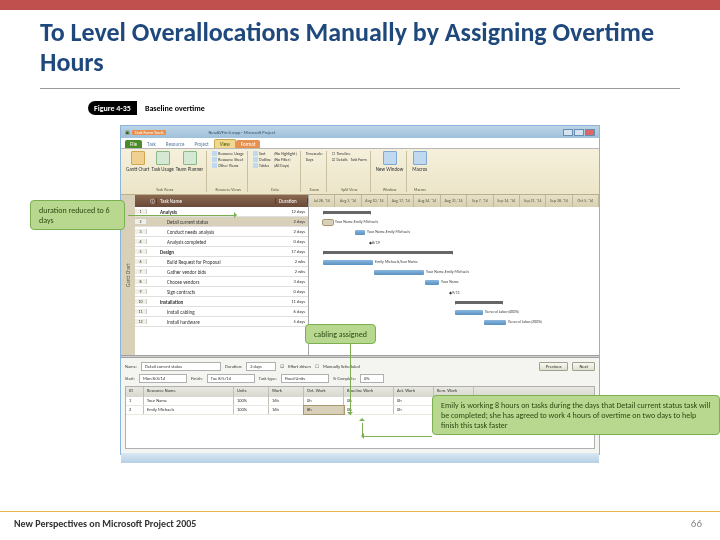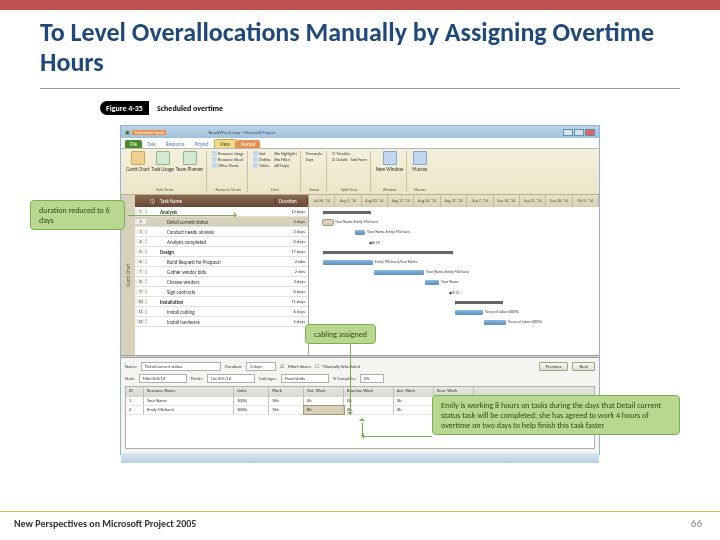--- a/index.html
+++ b/index.html
@@ -1,20 +1,20 @@
 <!DOCTYPE html>
 <html><head>
 <meta charset="utf-8">
 <style>
   * { margin: 0; padding: 0; box-sizing: border-box; }
   body { width: 720px; height: 540px; background: #fff; font-family: Calibri, Arial, sans-serif; position: relative; overflow: hidden; }
   .title-bar { position: absolute; top: 0; left: 0; right: 0; height: 10px; background: #C0504D; }
   .slide-title { position: absolute; top: 18px; left: 40px; right: 40px; font-size: 26px; font-weight: bold; color: #1F497D; line-height: 1.15; }
   .title-underline { position: absolute; top: 88px; left: 40px; right: 40px; height: 1px; background: #999; }
-  .figure-caption { position: absolute; top: 100px; left: 100px; height: 15px; display: flex; align-items: center; }
+  .figure-caption { position: absolute; top: 100px; left: 88px; height: 15px; display: flex; align-items: center; }
   .fig-label { background: #000; color: #fff; font-size: 8px; padding: 2px 6px; border-radius: 7px 0 0 7px; font-weight: bold; }
   .fig-text { background: #fff; color: #000; font-size: 8px; padding: 2px 8px; border-left: 0; font-weight: bold; }
   .screenshot { position: absolute; top: 125px; left: 120px; width: 480px; height: 330px; border: 1px solid #8CB4D8; background: #fff; font-size: 5px; color: #333; }
   .win-title { height: 12px; background: linear-gradient(#BCD4E6,#9FC1DA); display: flex; align-items: center; padding: 0 4px; justify-content: space-between; }
   .win-title-left { display: flex; align-items: center; gap: 2px; }
   .win-title-right { display: flex; gap: 1px; }
   .win-btn { width: 10px; height: 7px; background: #D4E3F0; border: 0.5px solid #6A8CAE; }
   .win-close { background: #D66; }
   .ribbon-tabs { height: 11px; background: #fff; display: flex; align-items: flex-end; padding-left: 4px; gap: 0; border-bottom: 0.5px solid #B8B8B8; }
   .ribbon-tab { padding: 1px 5px; font-size: 5px; color: #5A7CA0; }
@@ -78,21 +78,21 @@
 </style>
 </head>
 <body>
 
 <div class="title-bar"></div>
 <div class="slide-title">To Level Overallocations Manually by Assigning Overtime Hours</div>
 <div class="title-underline"></div>
 
 <div class="figure-caption">
   <span class="fig-label">Figure 4-35</span>
-  <span class="fig-text">Scheduled overtime</span>
+  <span class="fig-text">Baseline overtime</span>
 </div>
 
 <div class="screenshot">
 
   <div class="win-title">
     <div class="win-title-left">
       <span style="color:#4A5A00;font-size:5px">▣</span>
       <span style="background:#E89050;color:#fff;padding:0 3px;border-radius:1px;font-size:4.5px">Task Form Tools</span>
       <span style="color:#3A5070;font-size:4.5px;margin-left:40px">NewAVFin-4.mpp - Microsoft Project</span>
     </div>
@@ -414,21 +414,21 @@
 </div>
 
 <div class="callout" style="top:200px;left:30px;width:95px">duration reduced to 6 days</div>
 <div class="callout-line" style="top:215px;left:128px;width:108px"></div>
 <div class="callout-arrow" style="top:212px;left:234px;border-left-color:#7AB050"></div>
 
 <div class="callout" style="top:324px;left:305px">cabling assigned</div>
 <div class="callout-line" style="top:343px;left:350px;width:1px;height:72px"></div>
 <div class="callout-arrow" style="top:412px;left:347px;border-top-color:#7AB050;border-left:3px solid transparent;border-right:3px solid transparent"></div>
 
-<div class="callout" style="top:395px;left:432px;width:248px">Emily is working 8 hours on tasks during the days that Detail current status task will be completed; she has agreed to work 4 hours of overtime on two days to help finish this task faster</div>
+<div class="callout" style="top:395px;left:432px;width:288px">Emily is working 8 hours on tasks during the days that Detail current status task will be completed; she has agreed to work 4 hours of overtime on two days to help finish this task faster</div>
 <div class="callout-line" style="top:436px;left:362px;width:70px"></div>
 <div class="callout-arrow" style="top:433px;left:358px;border-right-color:#7AB050"></div>
 <div class="callout-line" style="top:423px;left:362px;width:1px;height:13px"></div>
 <div class="callout-arrow" style="top:418px;left:359px;border-bottom-color:#7AB050;border-left:3px solid transparent;border-right:3px solid transparent;border-top:none"></div>
 
 <div class="footer-line"></div>
 <div class="footer-left">New Perspectives on Microsoft Project 2005</div>
 <div class="footer-right">66</div>
 
 </body></html>

